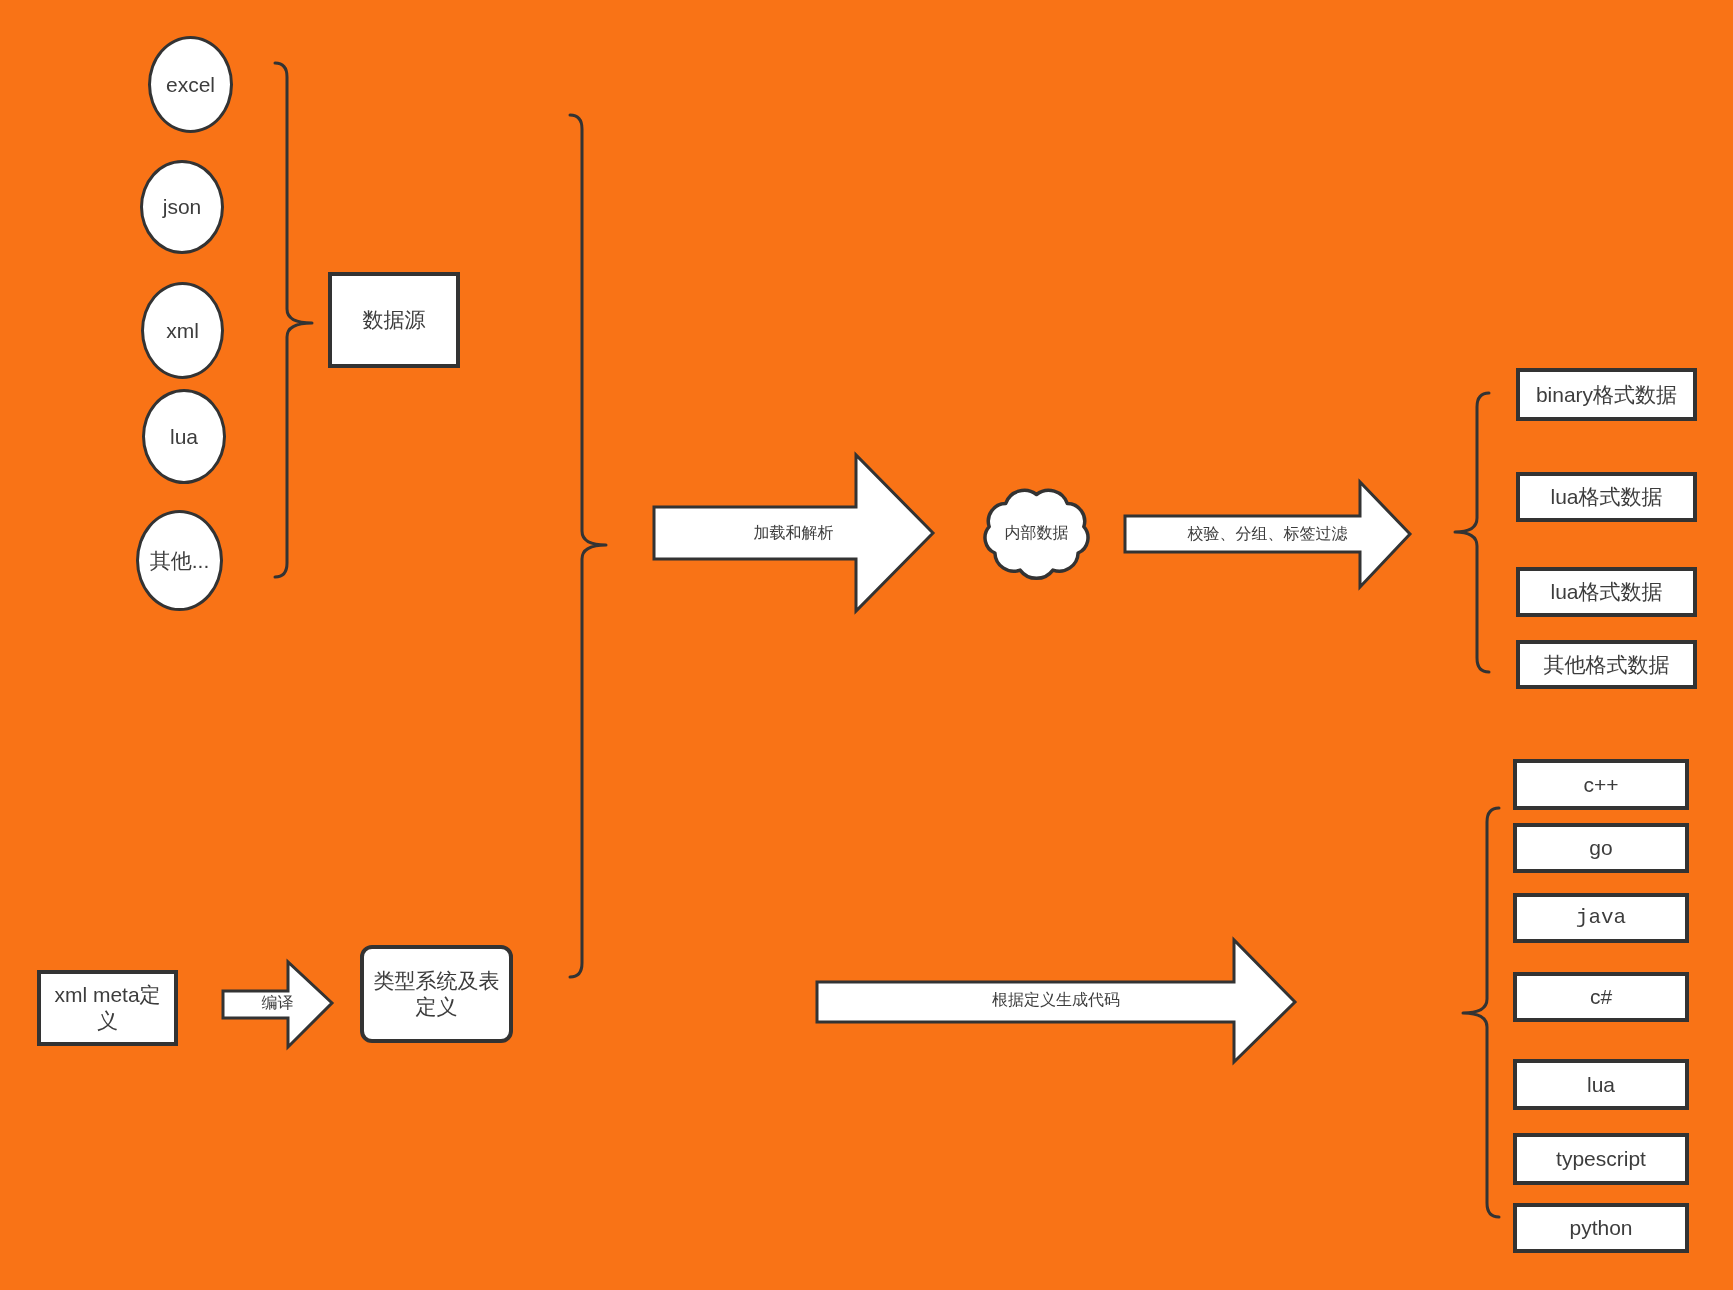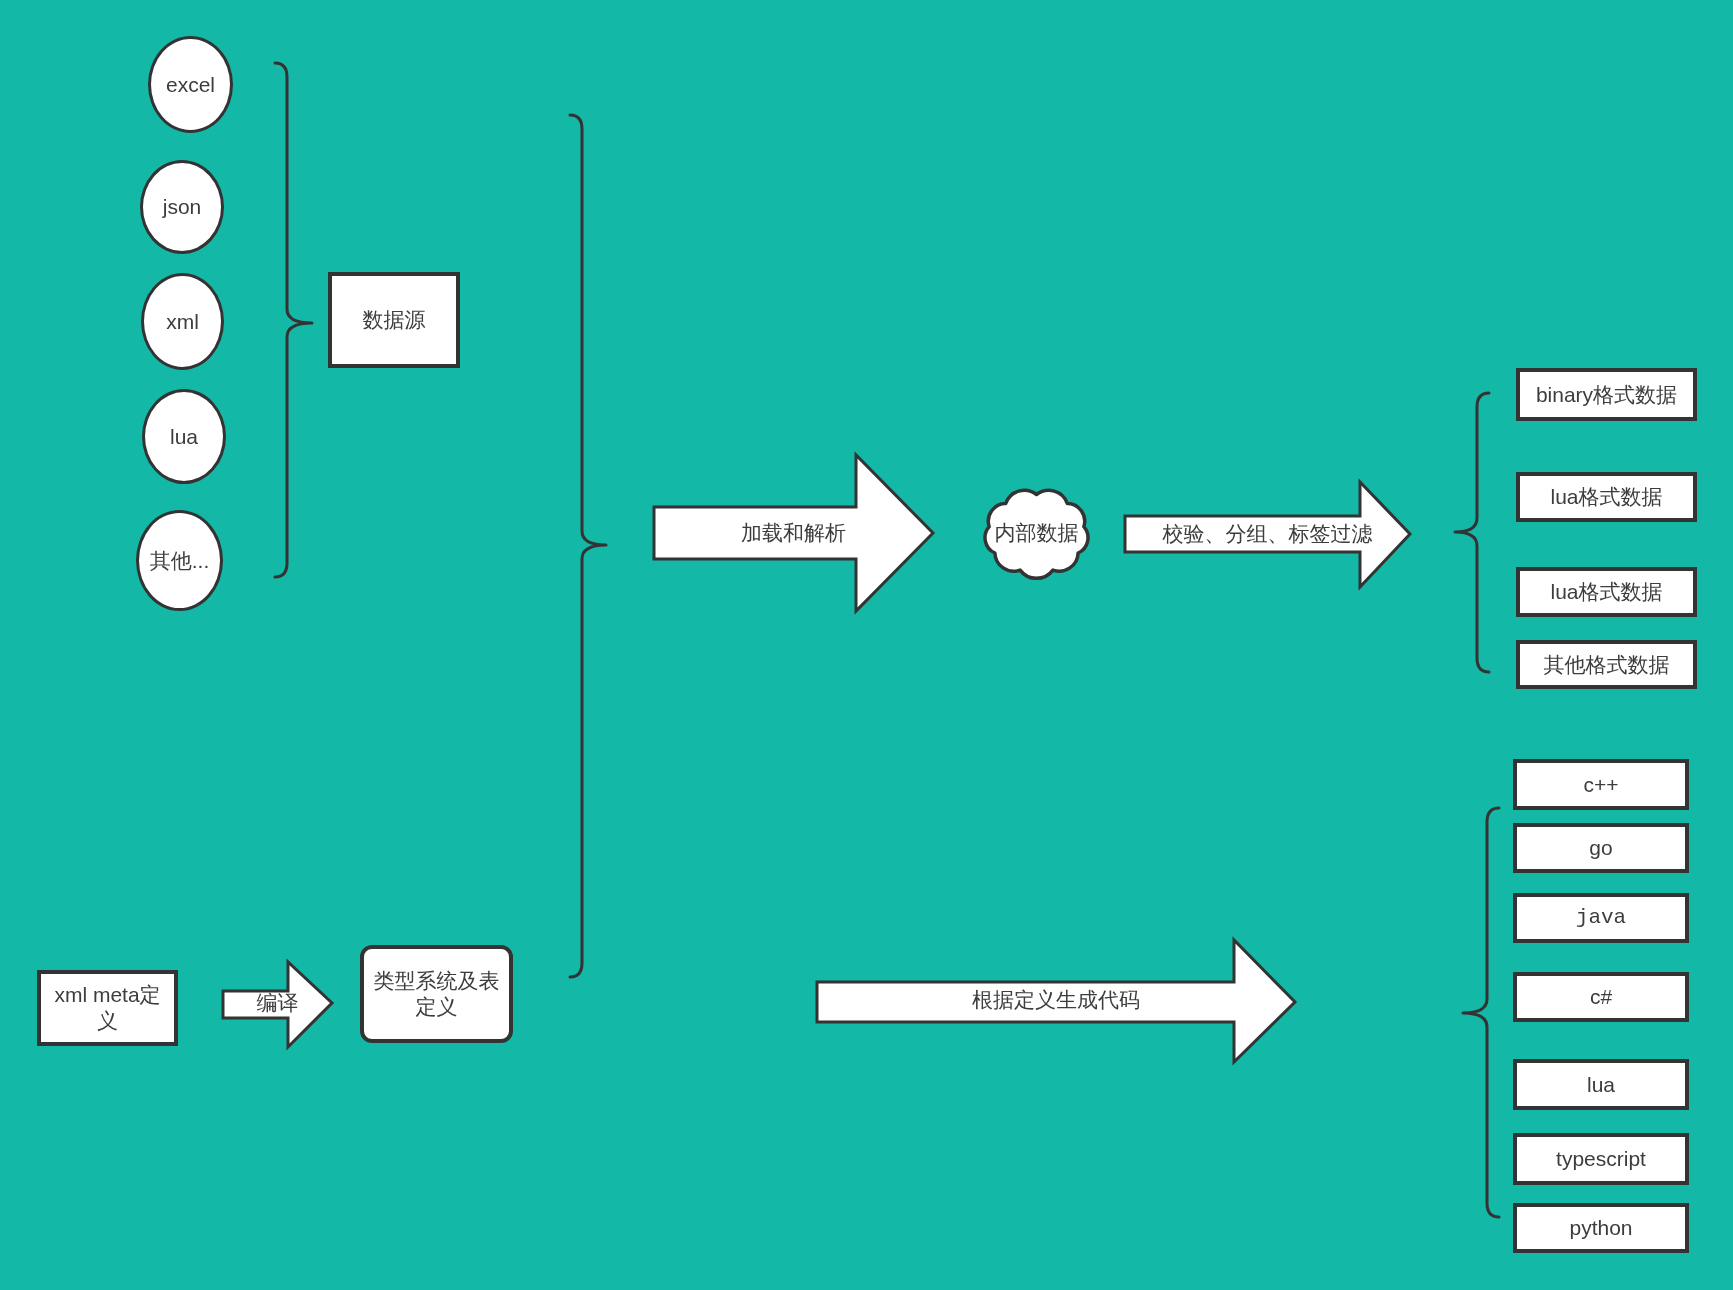--- a/index.html
+++ b/index.html
@@ -1,33 +1,33 @@
 <!DOCTYPE html>
 <html><head>
 <meta charset="utf-8">
 <style>
   html,body{margin:0;padding:0;background:#f8f8f8;}
   .canvas{
-    position:relative;width:1733px;height:1290px;background:#14b8a6;
+    position:relative;width:1733px;height:1290px;background:#f97316;
     font-family:"Liberation Sans","DejaVu Sans",sans-serif;color:#3d3d3d;overflow:hidden;
   }
   svg.layer{position:absolute;left:0;top:0;width:1733px;height:1290px;overflow:visible;}
   .brace{fill:none;stroke:#333333;stroke-width:3;stroke-linecap:round;stroke-linejoin:round;}
   .arrow{fill:#ffffff;stroke:#333333;stroke-width:3;stroke-linejoin:miter;}
   .cloud{fill:#ffffff;stroke:#333333;stroke-width:3.5;stroke-linejoin:round;}
   .node{
     position:absolute;display:flex;flex-direction:column;align-items:center;justify-content:center;
     background:#ffffff;border:4px solid #333333;box-sizing:border-box;
     font-size:21px;line-height:26px;text-align:center;white-space:nowrap;
   }
   .ellipse{border-radius:50%;border-width:3px;}
   .rounded{border-radius:12px;}
   .arrow-label{
     position:absolute;display:flex;align-items:center;justify-content:center;
-    font-size:21px;text-align:center;white-space:nowrap;
+    font-size:16px;text-align:center;white-space:nowrap;
   }
 </style>
 </head>
 <body>
 
 <div class="canvas">
 
   <svg class="layer" viewBox="0 0 1733 1290">
 
     <path class="brace" d="M 275 63 Q 287 63 287 77 L 287 309 Q 287 323 312 323 Q 287 323 287 337 L 287 563 Q 287 577 275 577"></path>
@@ -42,21 +42,21 @@
 
     <path class="cloud" id="cloud-shape" d="M 1036.5 494.5 A 19.9 19.9 0 0 1 1067.4 503.6 A 17.6 17.6 0 0 1 1083.8 526.7 A 16.7 16.7 0 0 1 1078.1 553.0 A 18.9 18.9 0 0 1 1052.9 570.1 A 20.4 20.4 0 0 1 1020.1 570.1 A 18.9 18.9 0 0 1 994.9 553.0 A 16.7 16.7 0 0 1 989.2 526.7 A 17.6 17.6 0 0 1 1005.6 503.6 A 19.9 19.9 0 0 1 1036.5 494.5 Z"></path>
   </svg>
 
   <div class="node ellipse" style="left:148px;top:36px;width:85px;height:97px;">
     <span>excel</span>
   </div>
   <div class="node ellipse" style="left:140px;top:160px;width:84px;height:94px;">
     <span>json</span>
   </div>
-  <div class="node ellipse" style="left:141px;top:273px;width:83px;height:97px;">
+  <div class="node ellipse" style="left:141px;top:282px;width:83px;height:97px;">
     <span>xml</span>
   </div>
   <div class="node ellipse" style="left:142px;top:389px;width:84px;height:95px;">
     <span>lua</span>
   </div>
   <div class="node ellipse" style="left:136px;top:510px;width:87px;height:101px;">
     <span>其他...</span>
   </div>
 
   <div class="node" style="left:328px;top:272px;width:132px;height:96px;">

